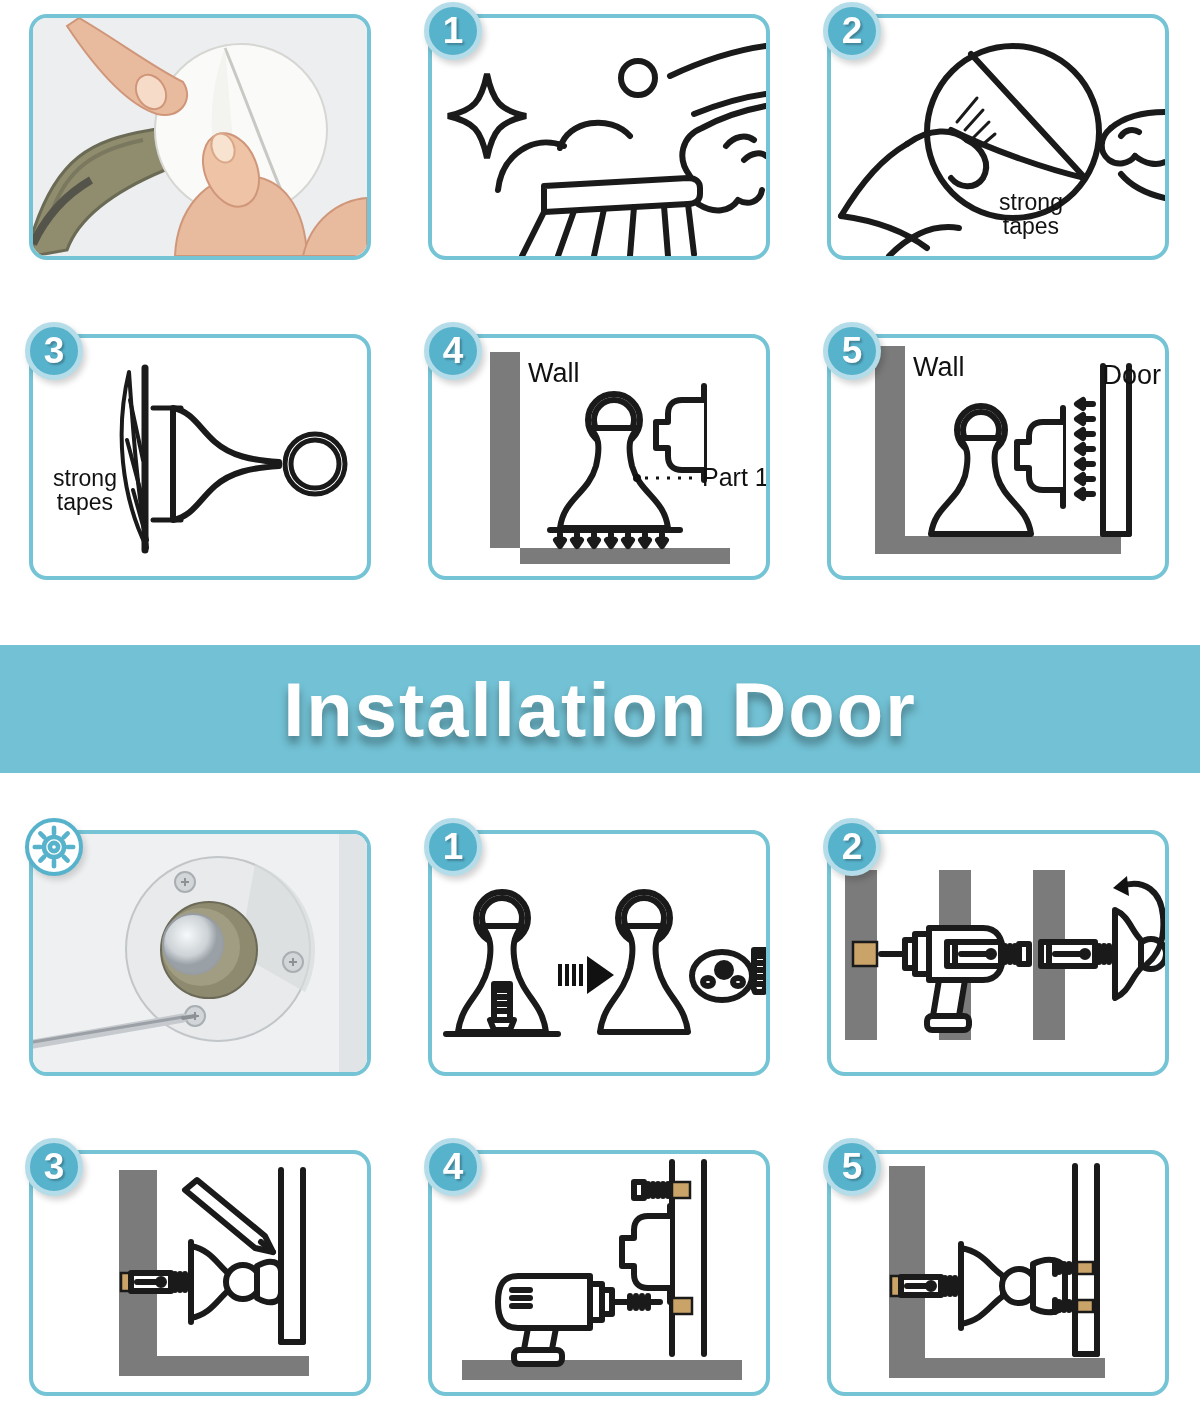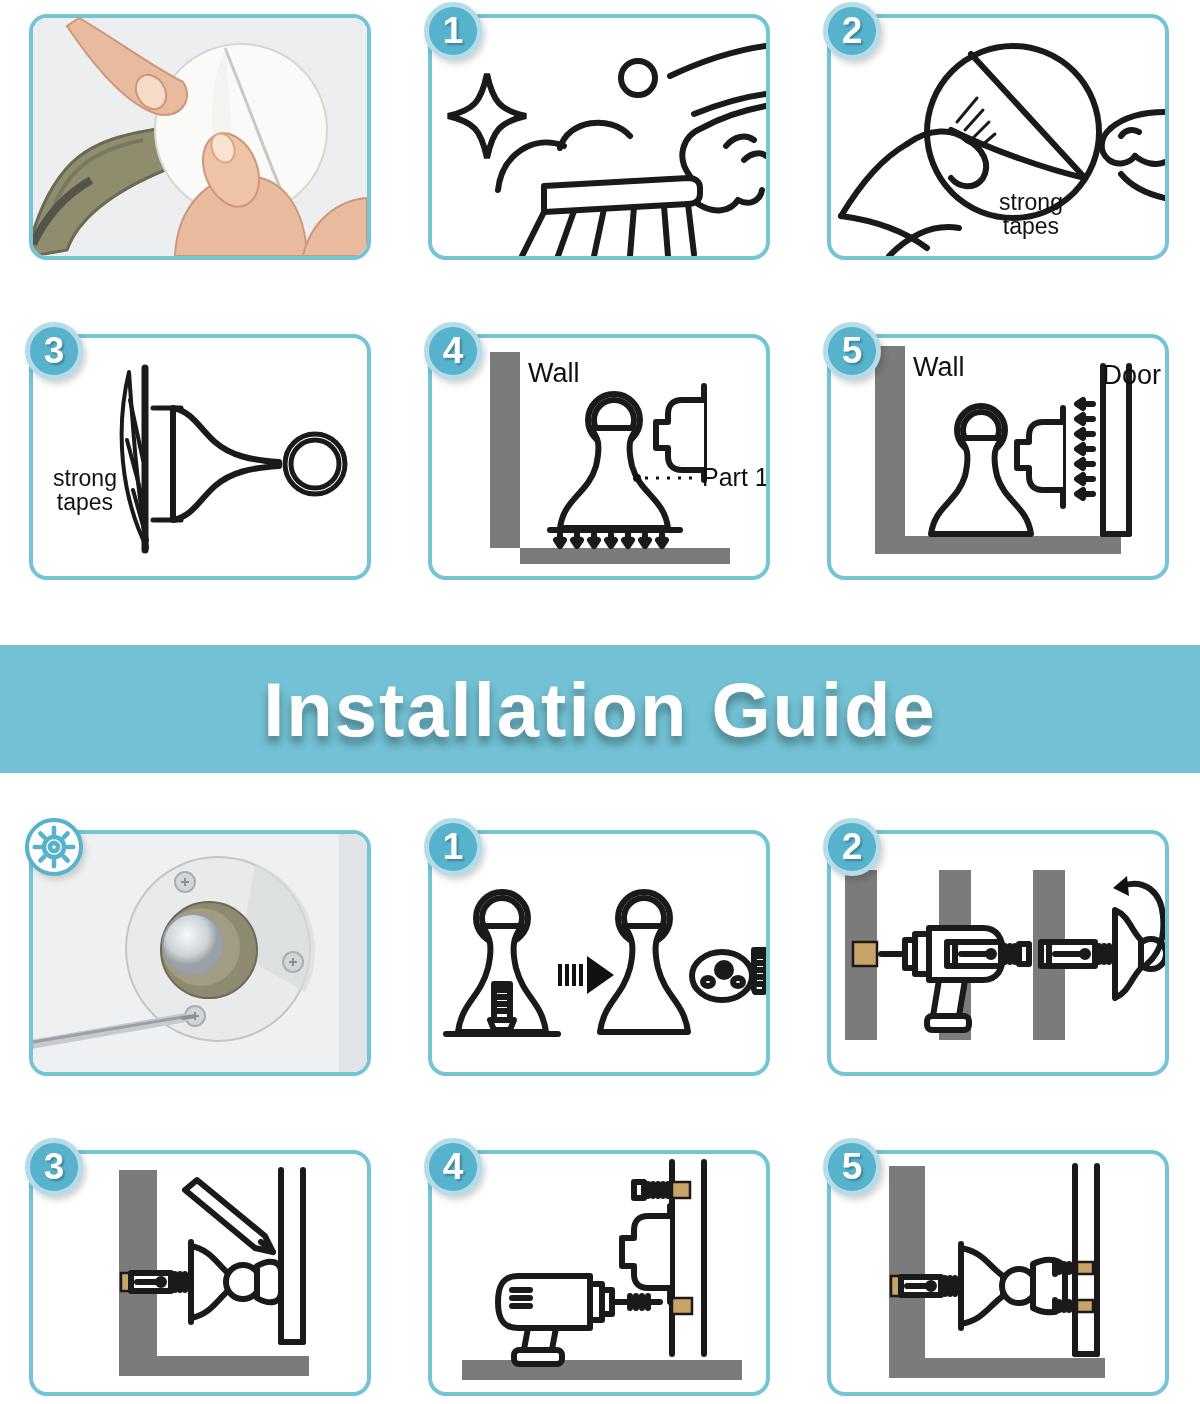--- a/index.html
+++ b/index.html
@@ -220,21 +220,21 @@
           <line x1="272" y1="28" x2="272" y2="196"></line>
           <line x1="298" y1="28" x2="298" y2="196"></line>
           <line x1="272" y1="196" x2="298" y2="196"></line>
         </g>
         <text class="lbl" x="330" y="46" font-size="27" text-anchor="end">Door</text>
       </svg>
     </div>
   </div>
 
   <div class="banner">
-    <span class="title">Installation Guide</span>
+    <span class="title">Installation Door</span>
   </div>
 
   <div class="grid" id="install-grid">
 
     <div class="panel">
       <div class="badge gear">
         <svg width="44" height="44" viewBox="0 0 48 48">
           <g fill="none" stroke="#57b2cc" stroke-width="5" stroke-linecap="round">
             <circle cx="24" cy="24" r="11"></circle>
             <circle cx="24" cy="24" r="4.5"></circle>

